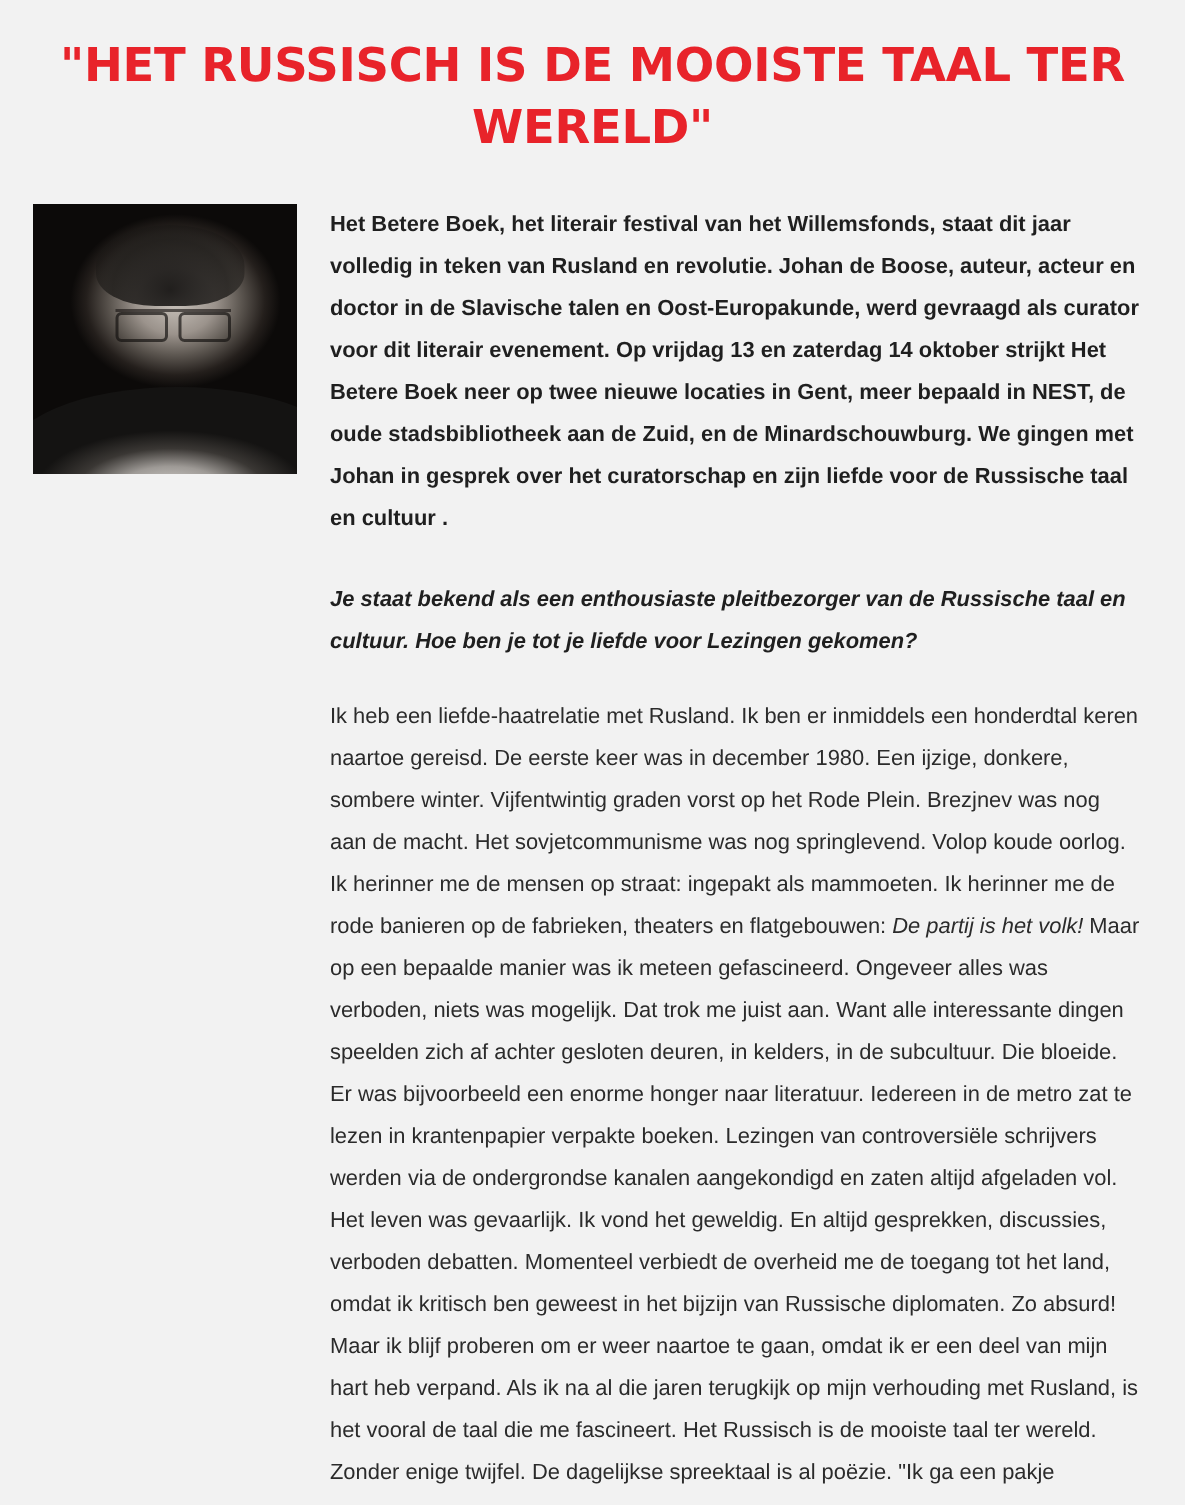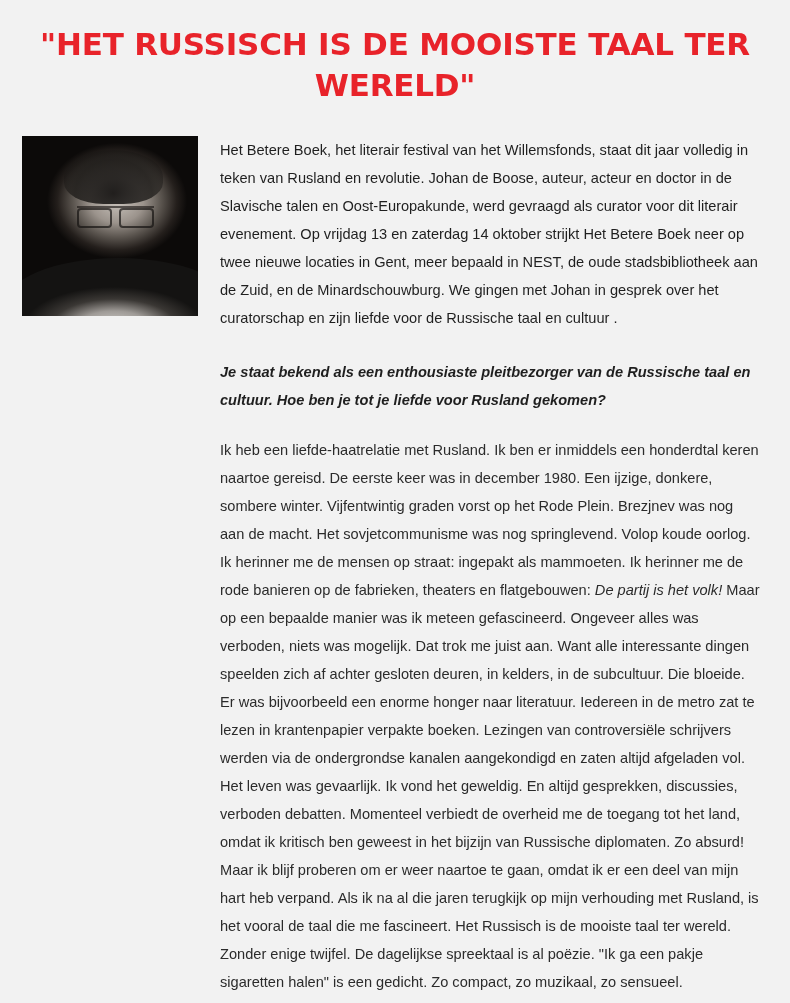--- a/index.html
+++ b/index.html
@@ -92,21 +92,21 @@
     height: 100%;
     border: 2px solid rgba(20,18,16,0.8);
     border-radius: 4px;
   }
   .portrait .glasses:before { left: 0; }
   .portrait .glasses:after { right: 0; }
   .intro-text {
     flex: 1 1 auto;
     font-size: 14.6px;
     line-height: 1.92;
-    font-weight: normal;
+    font-weight: bold;
     color: #1f1f1f;
   }
   p.body-par {
     font-size: 14.6px;
     line-height: 1.92;
     color: #2b2b2b;
     margin: 22px 0 0 0;
   }
   p.question {
     font-size: 14.6px;
@@ -139,21 +139,21 @@
         <div class="bg"></div>
         <div class="hair"></div>
         <div class="glasses"></div>
         <div class="shoulder"></div>
       </div>
       <div class="intro-text">Het Betere Boek, het literair festival van het Willemsfonds, staat dit jaar volledig in teken van Rusland en revolutie. Johan de Boose, auteur, acteur en doctor in de Slavische talen en Oost-Europakunde, werd gevraagd als curator voor dit literair evenement. Op vrijdag 13 en zaterdag 14 oktober strijkt Het Betere Boek neer op twee nieuwe locaties in Gent, meer bepaald in NEST, de oude stadsbibliotheek aan de Zuid, en de Minardschouwburg. We gingen met Johan in gesprek over het curatorschap en zijn liefde voor de Russische taal en cultuur .</div>
     </div>
 
     <div class="text-col">
 
-      <p class="question">Je staat bekend als een enthousiaste pleitbezorger van de Russische taal en cultuur. Hoe ben je tot je liefde voor Rusland gekomen?</p>
+      <p class="question">Je staat bekend als een enthousiaste pleitbezorger van de Russische taal en cultuur. Hoe ben je tot je liefde voor Lezingen gekomen?</p>
 
       <p class="body-par">
         <span>Ik heb een liefde-haatrelatie met Rusland. Ik ben er inmiddels een honderdtal keren naartoe gereisd. De eerste keer was in december 1980. Een ijzige, donkere, sombere winter. Vijfentwintig graden vorst op het Rode Plein. Brezjnev was nog aan de macht. Het sovjetcommunisme was nog springlevend. Volop koude oorlog. Ik herinner me de mensen op straat: ingepakt als mammoeten. Ik herinner me de rode banieren op de fabrieken, theaters en flatgebouwen: </span><em class="inline-it">De partij is het volk!</em><span> Maar op een bepaalde manier was ik meteen gefascineerd. Ongeveer alles was verboden, niets was mogelijk. Dat trok me juist aan. Want alle interessante dingen speelden zich af achter gesloten deuren, in kelders, in de subcultuur. Die bloeide. Er was bijvoorbeeld een enorme honger naar literatuur. Iedereen in de metro zat te lezen in krantenpapier verpakte boeken. Lezingen van controversiële schrijvers werden via de ondergrondse kanalen aangekondigd en zaten altijd afgeladen vol. Het leven was gevaarlijk. Ik vond het geweldig. En altijd gesprekken, discussies, verboden debatten. Momenteel verbiedt de overheid me de toegang tot het land, omdat ik kritisch ben geweest in het bijzijn van Russische diplomaten. Zo absurd! Maar ik blijf proberen om er weer naartoe te gaan, omdat ik er een deel van mijn hart heb verpand. Als ik na al die jaren terugkijk op mijn verhouding met Rusland, is het vooral de taal die me fascineert. Het Russisch is de mooiste taal ter wereld. Zonder enige twijfel. De dagelijkse spreektaal is al poëzie. "Ik ga een pakje sigaretten halen" is een gedicht. Zo compact, zo muzikaal, zo sensueel.</span>
       </p>
 
     </div>
   </div>
 </div>
 
 </body></html>

